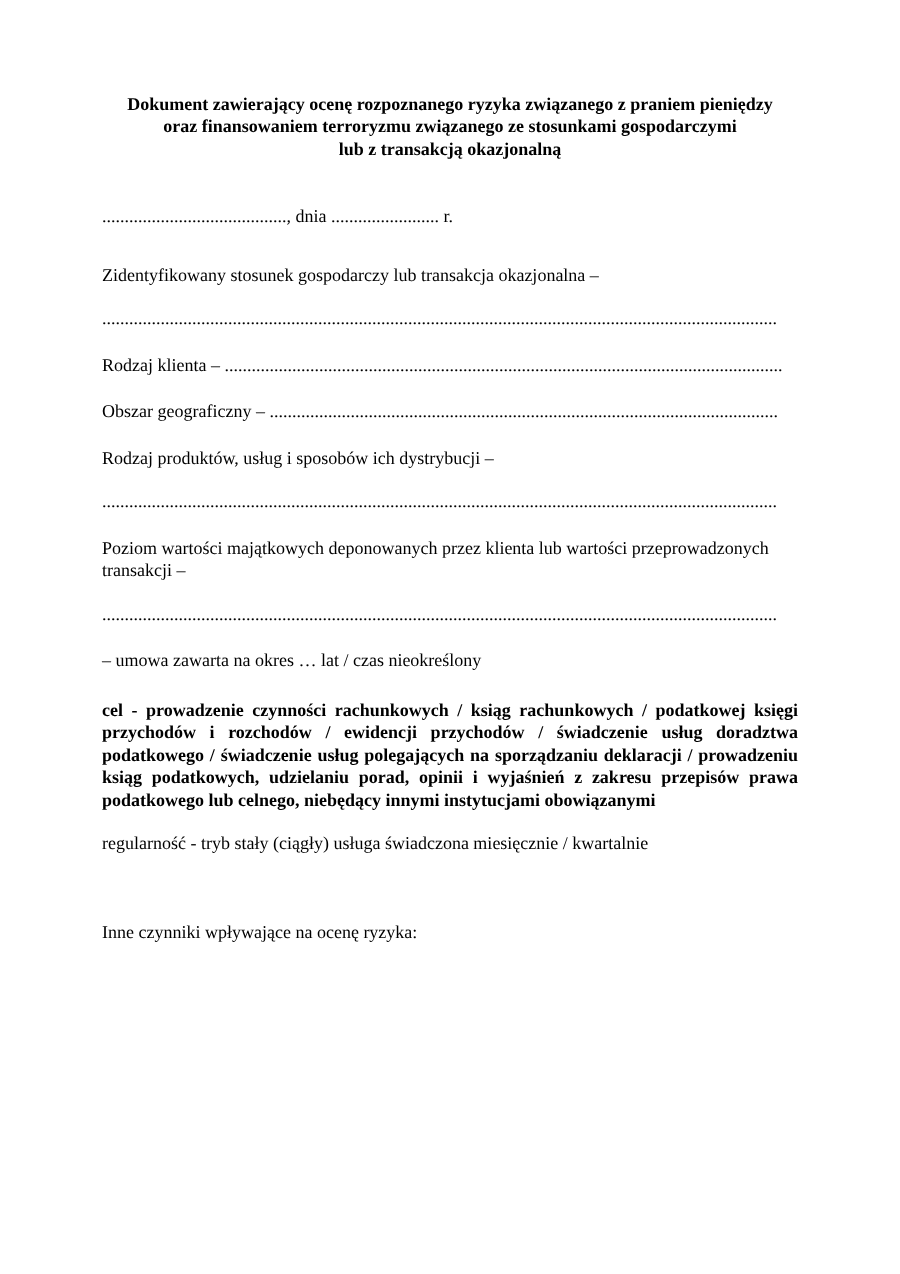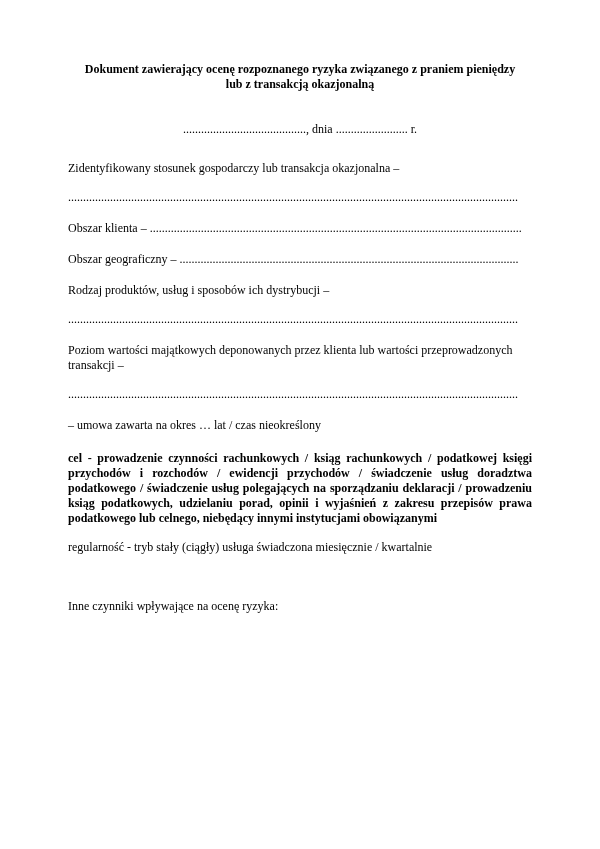--- a/index.html
+++ b/index.html
@@ -19,21 +19,21 @@
     line-height: 15px;
     color: #000000;
   }
   .title {
     text-align: center;
     font-weight: bold;
     margin: 0 0 30px 0;
   }
   .title div { margin: 0; }
   .date-line {
-    text-align: center;
+    text-align: left;
     margin: 10px 0 24px 0;
     white-space: nowrap;
     overflow: hidden;
   }
   .p {
     margin: 0 0 16px 0;
   }
   .p.tight { margin-bottom: 14px; }
   .p.wide  { margin-bottom: 18px; }
   .p.xwide { margin-bottom: 44px; }
@@ -51,29 +51,30 @@
     overflow: hidden;
   }
 </style>
 </head>
 <body>
 
 <div class="page">
 
   <div class="title">
     <div>Dokument zawierający ocenę rozpoznanego ryzyka związanego z praniem pieniędzy</div>
+    <div>oraz finansowaniem terroryzmu związanego ze stosunkami gospodarczymi</div>
     <div>lub z transakcją okazjonalną</div>
   </div>
 
   <div class="date-line">........................................., dnia ........................ r.</div>
 
   <div class="p tight">Zidentyfikowany stosunek gospodarczy lub transakcja okazjonalna –</div>
   <div class="dots">......................................................................................................................................................</div>
 
-  <div class="p oneline">Obszar klienta – ............................................................................................................................</div>
+  <div class="p oneline">Rodzaj klienta – ............................................................................................................................</div>
 
   <div class="p oneline">Obszar geograficzny – .................................................................................................................</div>
 
   <div class="p tight">Rodzaj produktów, usług i sposobów ich dystrybucji –</div>
   <div class="dots">......................................................................................................................................................</div>
 
   <div class="p tight">Poziom wartości majątkowych deponowanych przez klienta lub wartości przeprowadzonych transakcji –</div>
   <div class="dots">......................................................................................................................................................</div>
 
 

